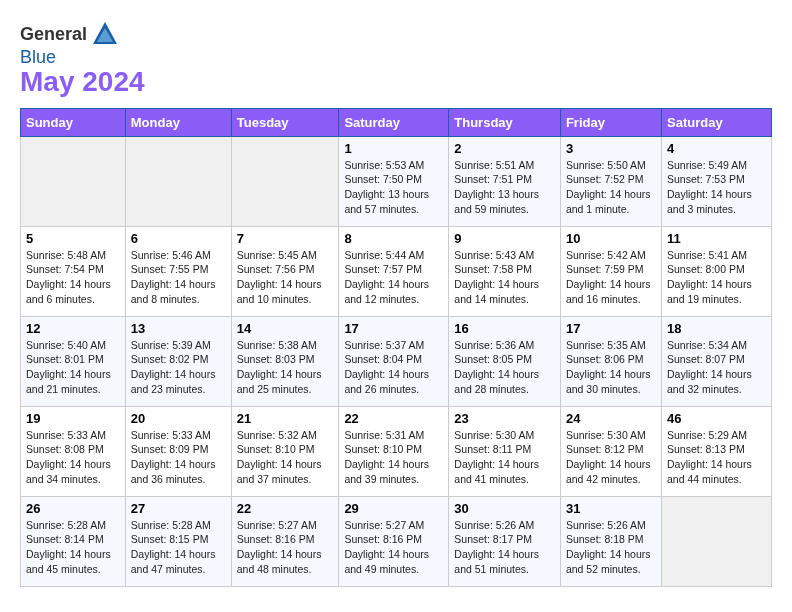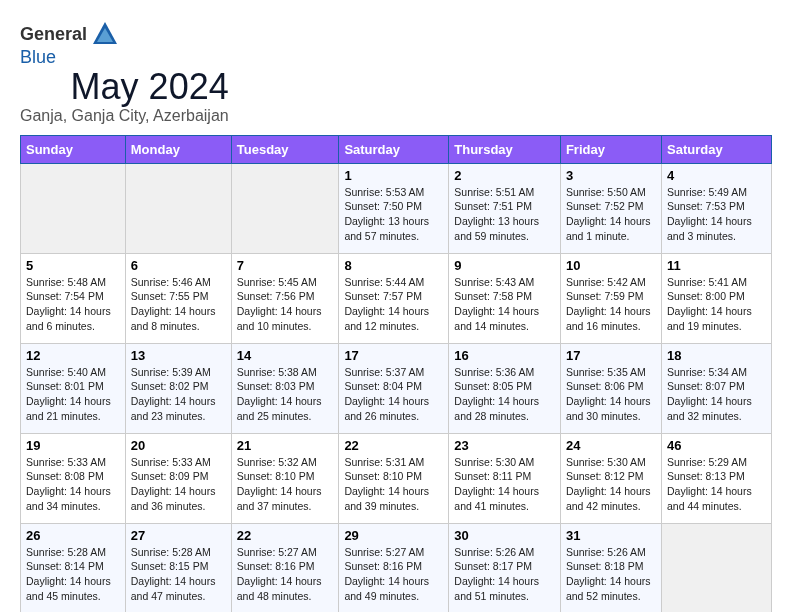--- a/index.html
+++ b/index.html
@@ -35,23 +35,23 @@
     }
     .logo-icon {
       width: 28px;
       height: 28px;
       margin-left: 4px;
     }
     .title-block {
       text-align: right;
     }
     .month-title {
-      font-size: 36px;
-      font-weight: normal;
-      color: #0f172a;
+      font-size: 28px;
+      font-weight: bold;
+      color: #8b5cf6;
       line-height: 1.1;
     }
     .location-title {
       font-size: 16px;
       color: #555;
     }
     table {
       width: 100%;
       border-collapse: collapse;
       font-size: 11px;
@@ -107,21 +107,20 @@
         <svg class="logo-icon" viewBox="0 0 28 28" xmlns="http://www.w3.org/2000/svg">
           <polygon points="14,2 26,24 2,24" fill="#1a5fa8"></polygon>
           <polygon points="14,8 22,22 6,22" fill="#5a9fd4"></polygon>
         </svg>
       </div>
       <span class="logo-text-blue">Blue</span>
     </div>
   </div>
   <div class="title-block">
     <div class="month-title">May 2024</div>
-    <div class="location-title">Ganja, Ganja City, Azerbaijan</div>
   </div>
 </div>
 
 <table>
   <thead>
     <tr>
     <th>Sunday</th>
         <th>Monday</th>
         <th>Tuesday</th>
         <th>Saturday</th>

